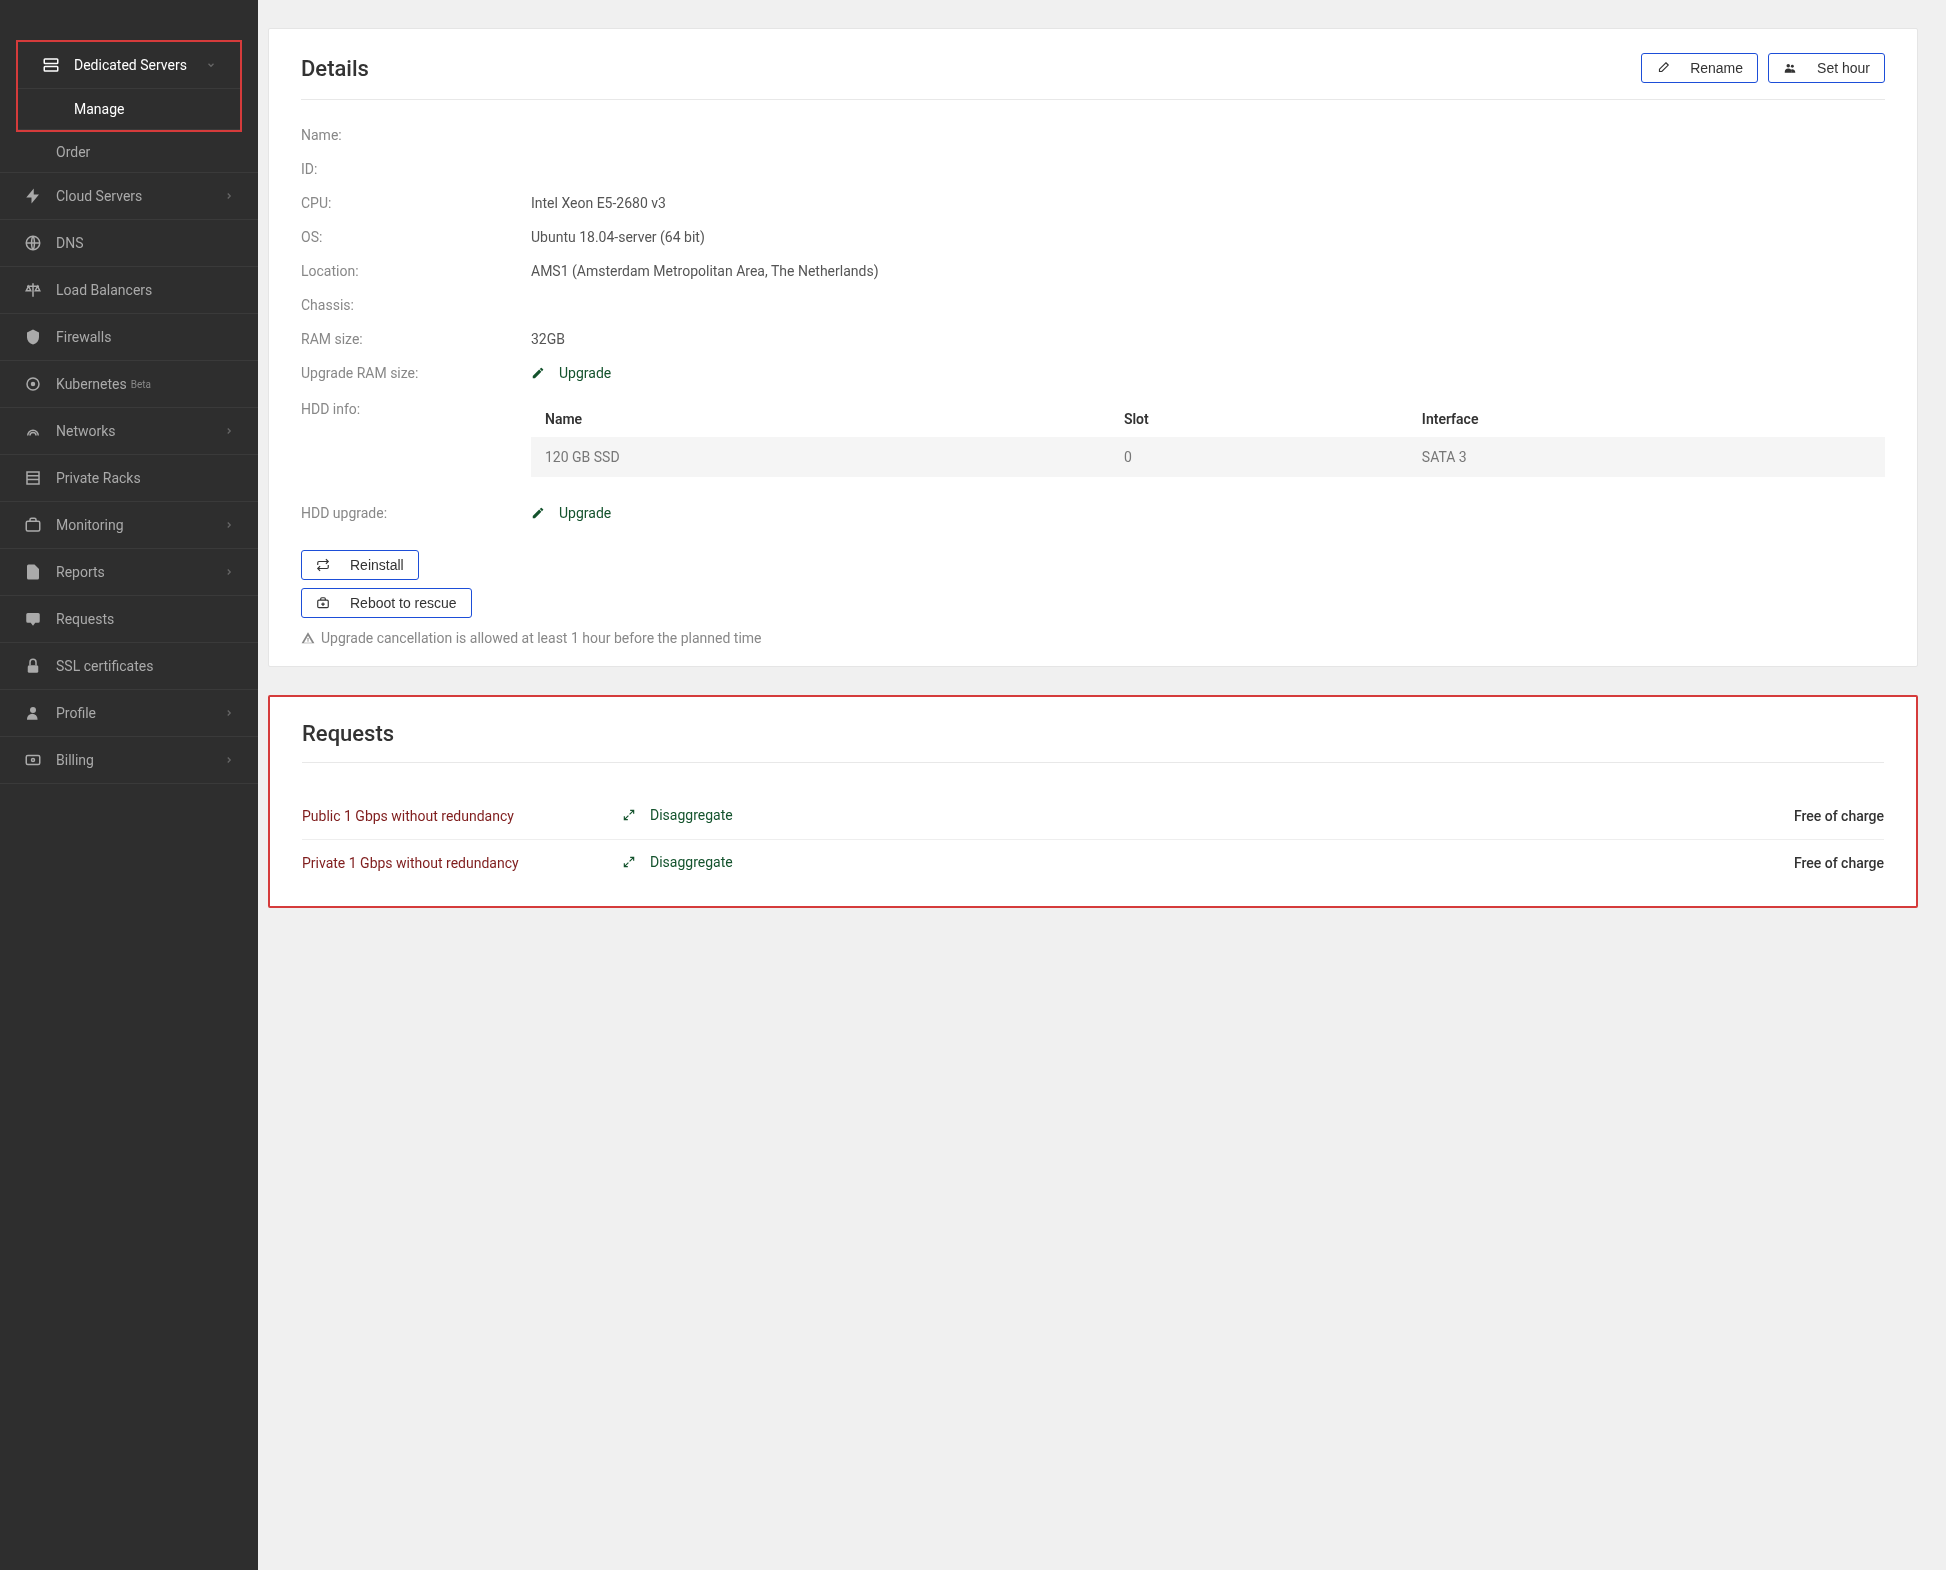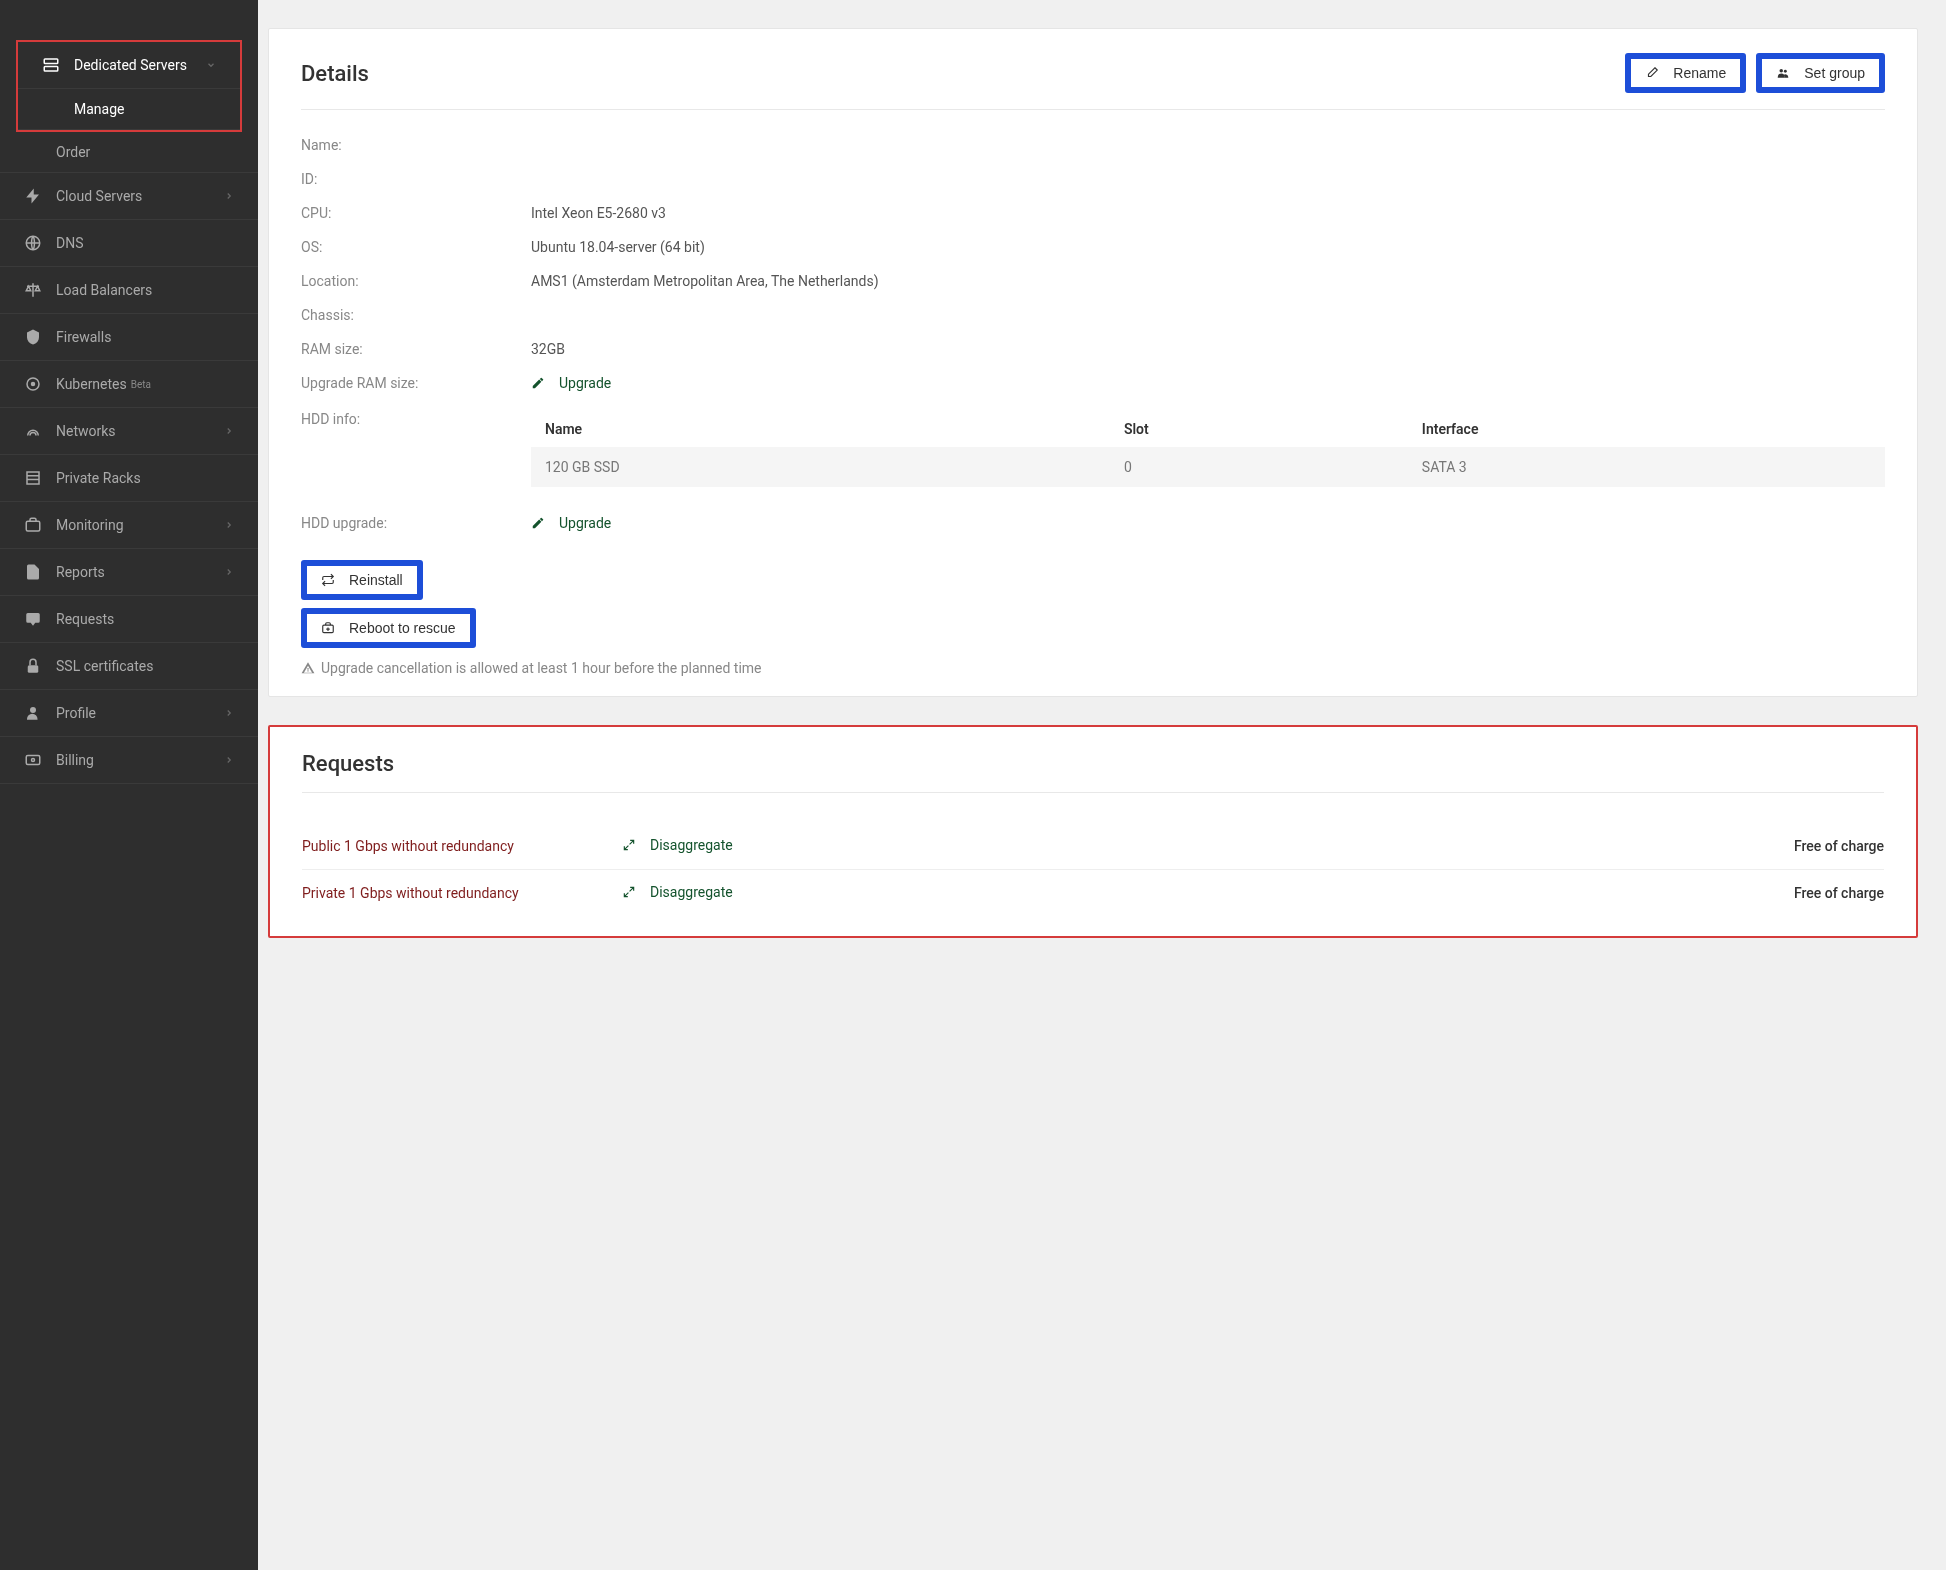--- a/index.html
+++ b/index.html
@@ -76,22 +76,22 @@
 }
 .panel-title {
   font-size: 22px;
   font-weight: 500;
   color: #333;
 }
 .panel-actions { margin-left: auto; display: flex; gap: 10px; }
 .btn {
   display: inline-flex;
   align-items: center;
-  gap: 14px;
-  border: 6px solid #1d4ed8;
+  gap: 20px;
+  border: 1px solid #1d4ed8;
   background: #fff;
   color: #333;
   padding: 6px 14px;
   font-size: 14px;
   border-radius: 3px;
   cursor: pointer;
   text-align: right;
 }
 .detail-row {
   display: flex;
@@ -357,21 +357,21 @@
           <span>Rename</span>
         </button>
         <button class="btn">
           <span class="ic">
             <svg viewBox="0 0 24 24" fill="currentColor">
                 <circle cx="9" cy="8" r="3"></circle>
                 <circle cx="16" cy="9" r="2.5"></circle>
                 <path d="M3 20v-1a6 6 0 0112 0v1H3zM15 20h6v-1a5 5 0 00-7-4.5"></path>
               </svg>
           </span>
-          <span>Set group</span>
+          <span>Set hour</span>
         </button>
       </div>
     </div>
 
     <div class="detail-row">
       <div class="detail-label">Name:</div>
       <div class="detail-value"></div>
     </div>
     <div class="detail-row">
       <div class="detail-label">ID:</div>

